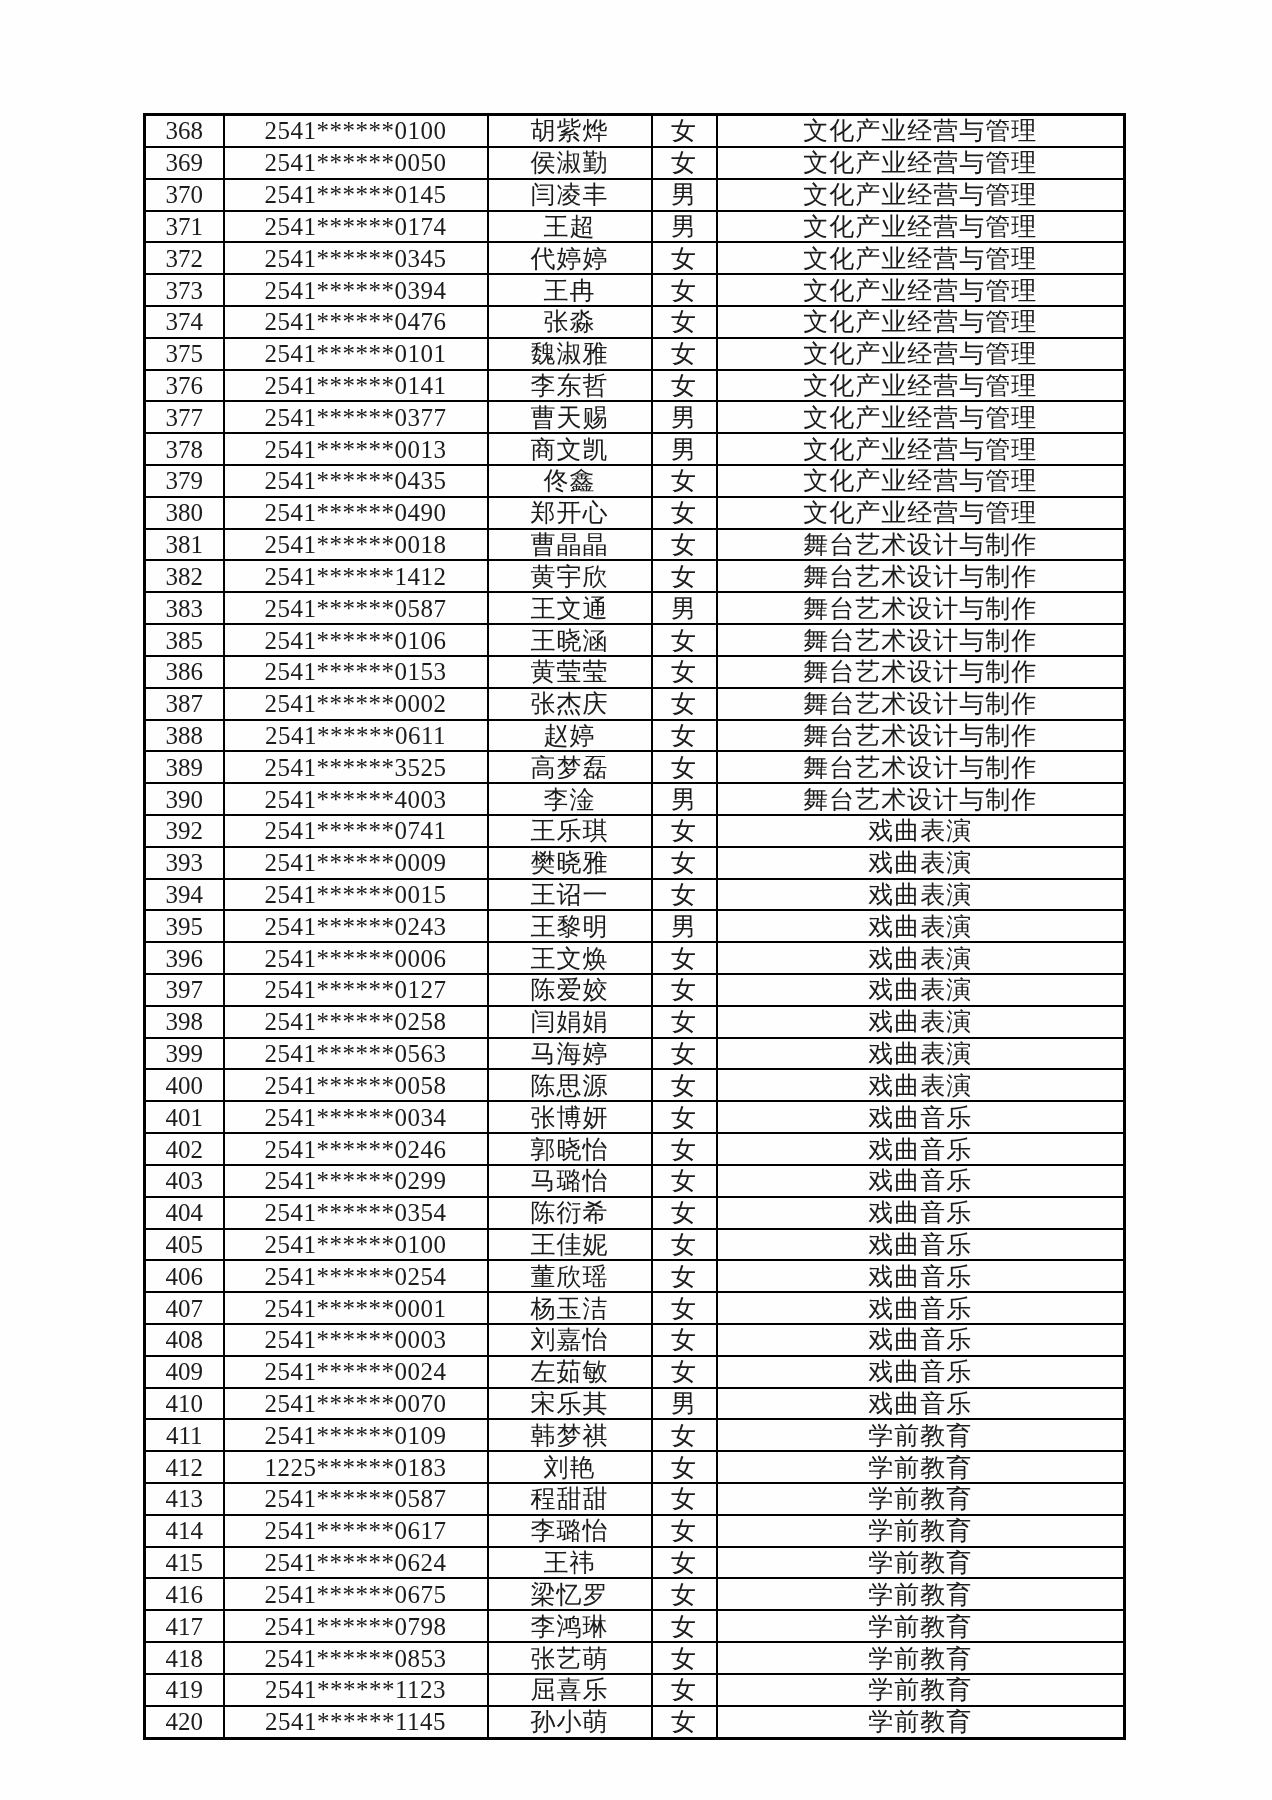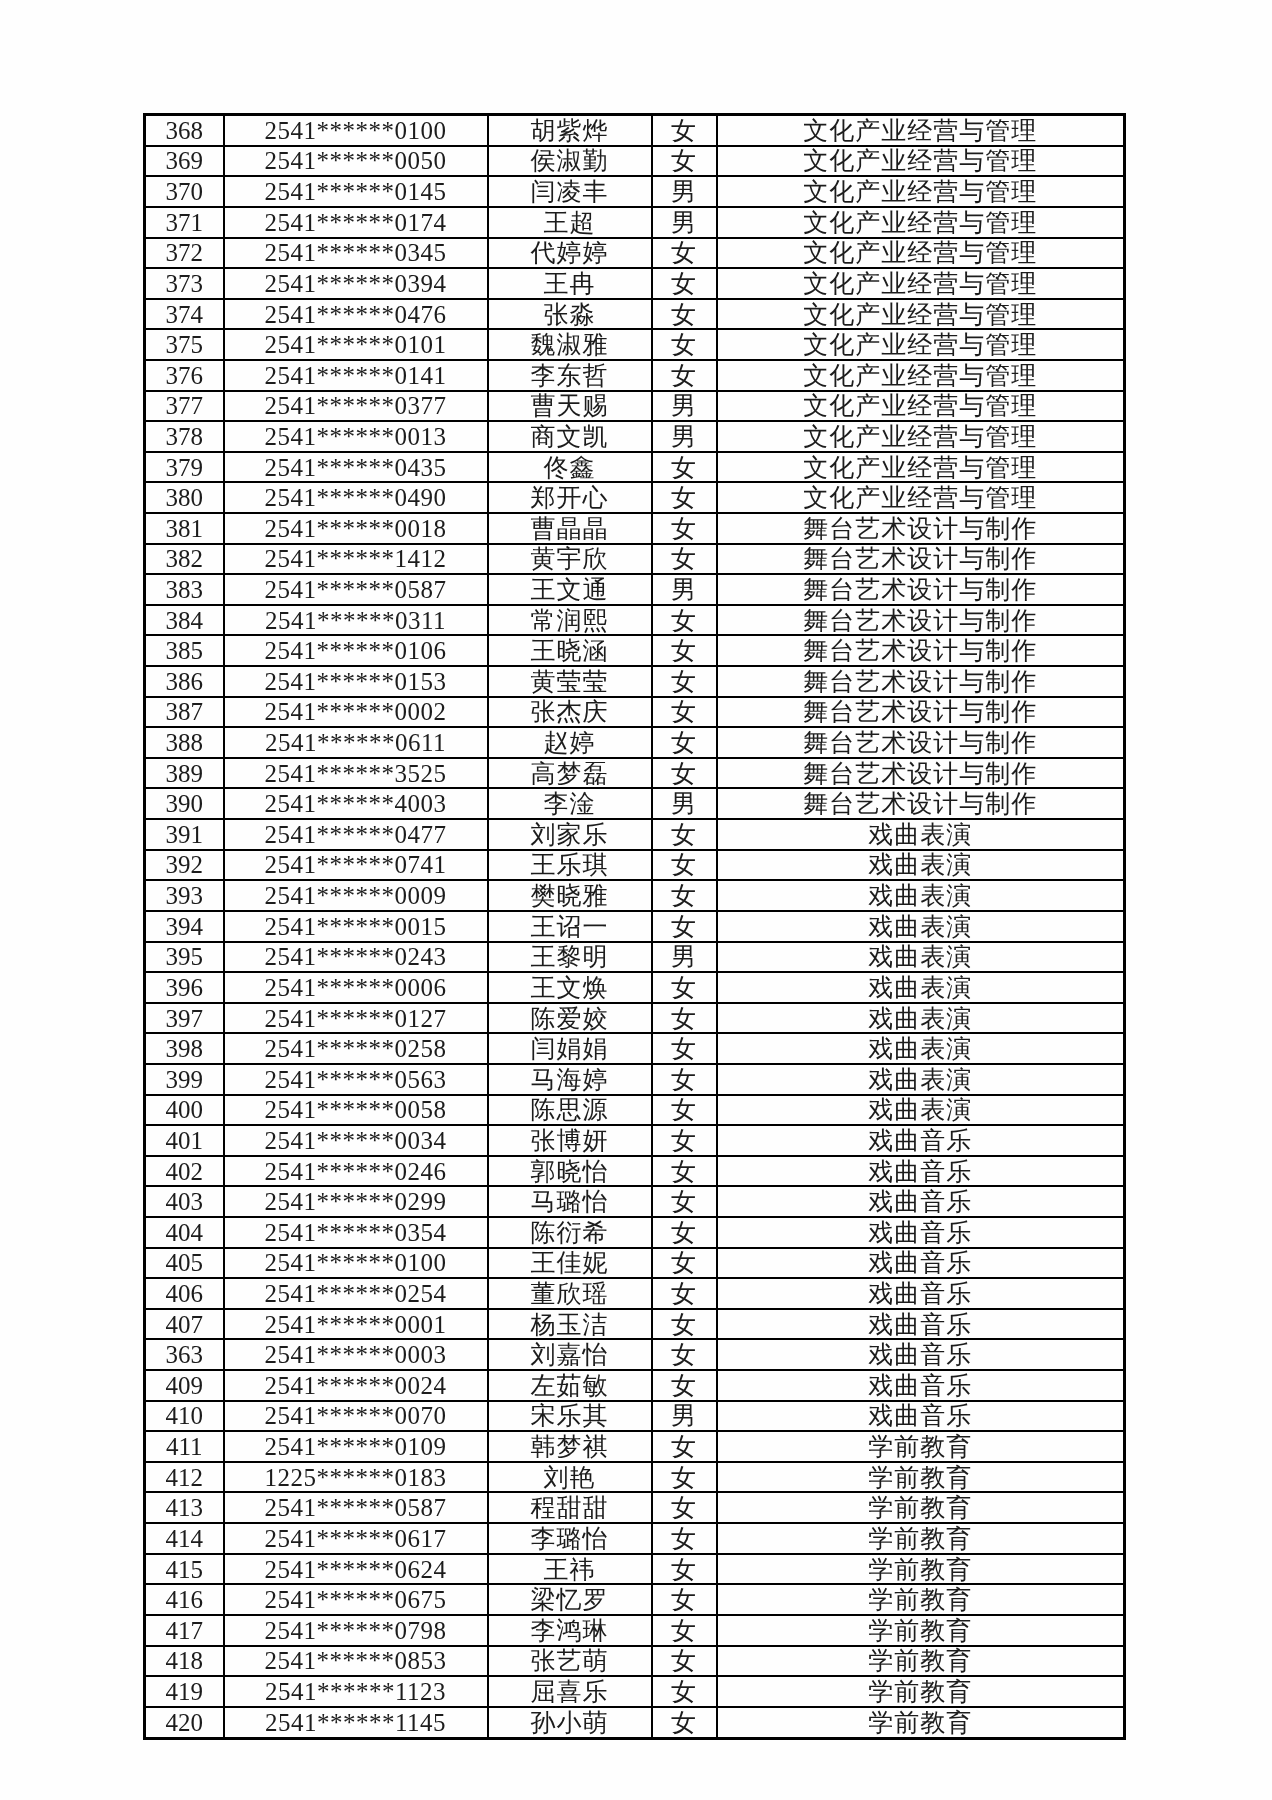--- a/index.html
+++ b/index.html
@@ -167,27 +167,20 @@
       <td class="c-major">舞台艺术设计与制作</td>
     </tr>
         <tr>
       <td class="c-no">383</td>
       <td class="c-id">2541******0587</td>
       <td class="c-name">王文通</td>
       <td class="c-gender">男</td>
       <td class="c-major">舞台艺术设计与制作</td>
     </tr>
         <tr>
-      <td class="c-no">384</td>
-      <td class="c-id">2541******0311</td>
-      <td class="c-name">常润熙</td>
-      <td class="c-gender">女</td>
-      <td class="c-major">舞台艺术设计与制作</td>
-    </tr>
-        <tr>
       <td class="c-no">385</td>
       <td class="c-id">2541******0106</td>
       <td class="c-name">王晓涵</td>
       <td class="c-gender">女</td>
       <td class="c-major">舞台艺术设计与制作</td>
     </tr>
         <tr>
       <td class="c-no">386</td>
       <td class="c-id">2541******0153</td>
       <td class="c-name">黄莹莹</td>
@@ -216,27 +209,20 @@
       <td class="c-major">舞台艺术设计与制作</td>
     </tr>
         <tr>
       <td class="c-no">390</td>
       <td class="c-id">2541******4003</td>
       <td class="c-name">李淦</td>
       <td class="c-gender">男</td>
       <td class="c-major">舞台艺术设计与制作</td>
     </tr>
         <tr>
-      <td class="c-no">391</td>
-      <td class="c-id">2541******0477</td>
-      <td class="c-name">刘家乐</td>
-      <td class="c-gender">女</td>
-      <td class="c-major">戏曲表演</td>
-    </tr>
-        <tr>
       <td class="c-no">392</td>
       <td class="c-id">2541******0741</td>
       <td class="c-name">王乐琪</td>
       <td class="c-gender">女</td>
       <td class="c-major">戏曲表演</td>
     </tr>
         <tr>
       <td class="c-no">393</td>
       <td class="c-id">2541******0009</td>
       <td class="c-name">樊晓雅</td>
@@ -335,21 +321,21 @@
       <td class="c-major">戏曲音乐</td>
     </tr>
         <tr>
       <td class="c-no">407</td>
       <td class="c-id">2541******0001</td>
       <td class="c-name">杨玉洁</td>
       <td class="c-gender">女</td>
       <td class="c-major">戏曲音乐</td>
     </tr>
         <tr>
-      <td class="c-no">363</td>
+      <td class="c-no">408</td>
       <td class="c-id">2541******0003</td>
       <td class="c-name">刘嘉怡</td>
       <td class="c-gender">女</td>
       <td class="c-major">戏曲音乐</td>
     </tr>
         <tr>
       <td class="c-no">409</td>
       <td class="c-id">2541******0024</td>
       <td class="c-name">左茹敏</td>
       <td class="c-gender">女</td>

